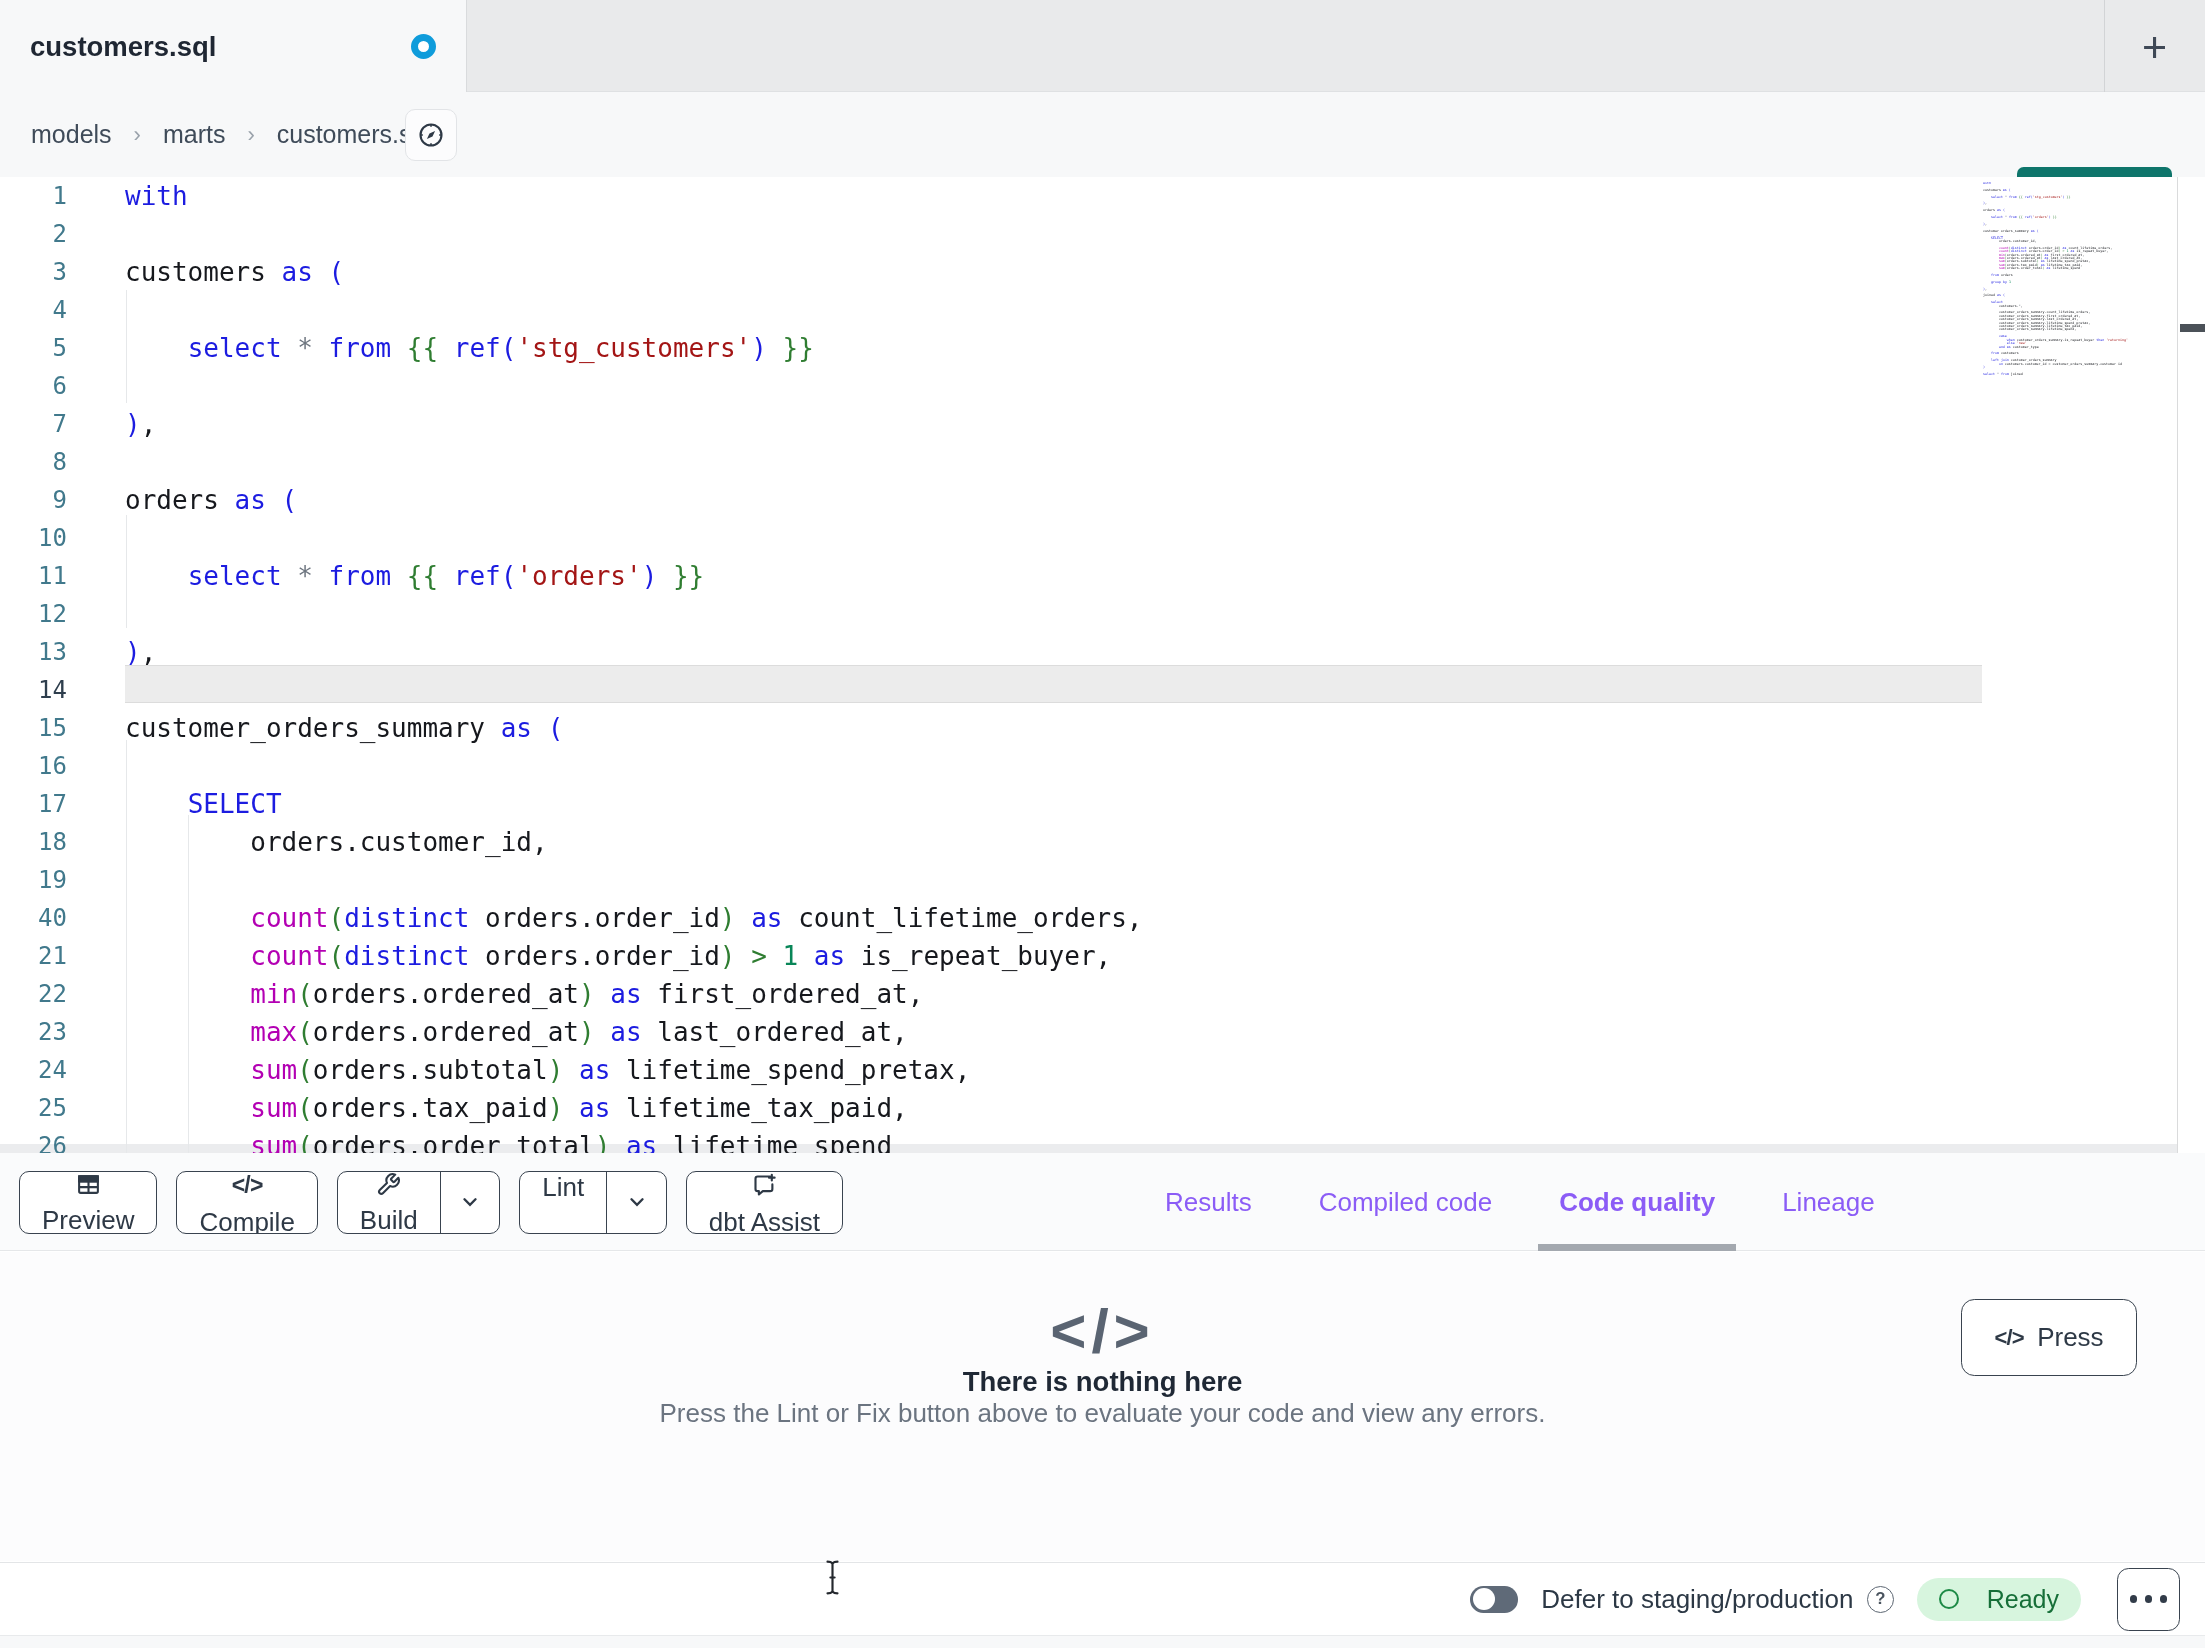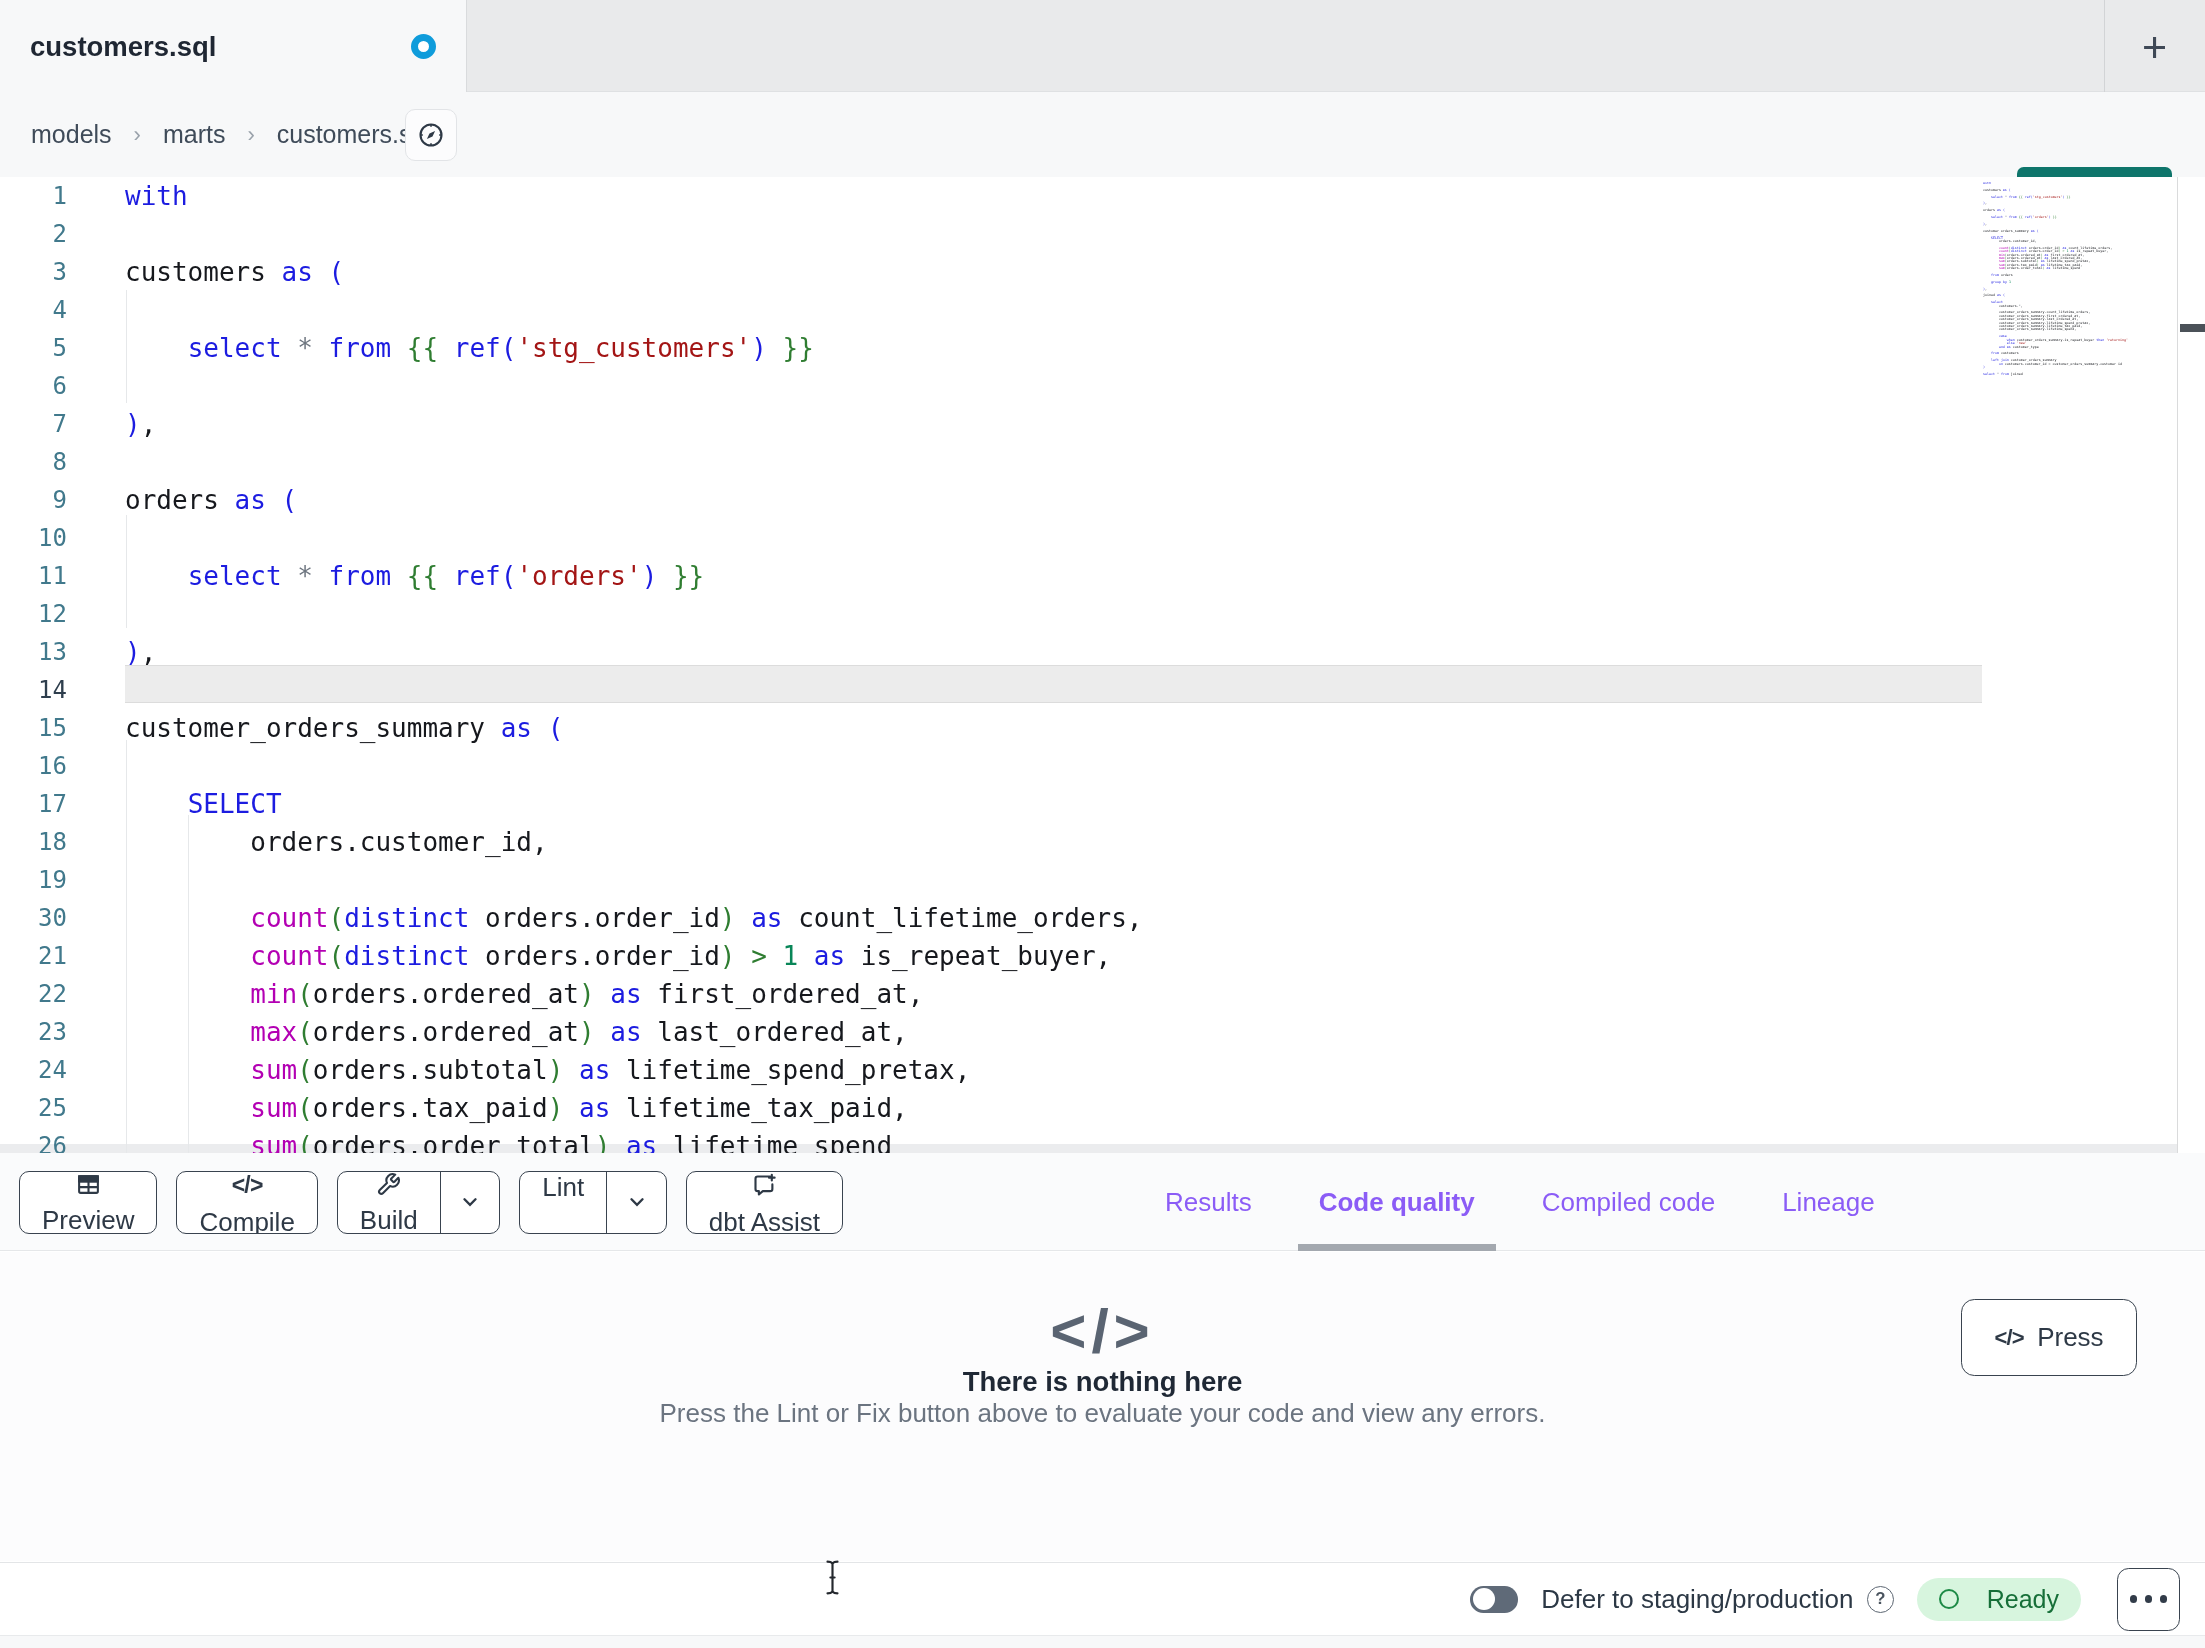--- a/index.html
+++ b/index.html
@@ -153,21 +153,21 @@
       <div class="cl"><span class="ln">10</span><span class="code"></span></div>
       <div class="cl"><span class="ln">11</span><span class="code"><span class="t-id">    </span><span class="t-kw">select</span><span class="t-id"> </span><span class="t-op">*</span><span class="t-id"> </span><span class="t-kw">from</span><span class="t-id"> </span><span class="t-jj">{{</span><span class="t-id"> </span><span class="t-kw">ref</span><span class="t-kw">(</span><span class="t-str">'orders'</span><span class="t-kw">)</span><span class="t-id"> </span><span class="t-jj">}}</span></span></div>
       <div class="cl"><span class="ln">12</span><span class="code"></span></div>
       <div class="cl"><span class="ln">13</span><span class="code"><span class="t-kw">)</span><span class="t-id">,</span></span></div>
       <div class="cl cur"><span class="ln">14</span><span class="code"></span></div>
       <div class="cl"><span class="ln">15</span><span class="code"><span class="t-id">customer_orders_summary </span><span class="t-kw">as</span><span class="t-id"> </span><span class="t-kw">(</span></span></div>
       <div class="cl"><span class="ln">16</span><span class="code"></span></div>
       <div class="cl"><span class="ln">17</span><span class="code"><span class="t-id">    </span><span class="t-kw">SELECT</span></span></div>
       <div class="cl"><span class="ln">18</span><span class="code"><span class="t-id">        orders.customer_id,</span></span></div>
       <div class="cl"><span class="ln">19</span><span class="code"></span></div>
-      <div class="cl"><span class="ln">30</span><span class="code"><span class="t-id">        </span><span class="t-fn">count</span><span class="t-pa">(</span><span class="t-kw">distinct</span><span class="t-id"> orders.order_id</span><span class="t-pa">)</span><span class="t-id"> </span><span class="t-kw">as</span><span class="t-id"> count_lifetime_orders,</span></span></div>
+      <div class="cl"><span class="ln">40</span><span class="code"><span class="t-id">        </span><span class="t-fn">count</span><span class="t-pa">(</span><span class="t-kw">distinct</span><span class="t-id"> orders.order_id</span><span class="t-pa">)</span><span class="t-id"> </span><span class="t-kw">as</span><span class="t-id"> count_lifetime_orders,</span></span></div>
       <div class="cl"><span class="ln">21</span><span class="code"><span class="t-id">        </span><span class="t-fn">count</span><span class="t-pa">(</span><span class="t-kw">distinct</span><span class="t-id"> orders.order_id</span><span class="t-pa">)</span><span class="t-id"> </span><span class="t-pa">&gt;</span><span class="t-id"> </span><span class="t-num">1</span><span class="t-id"> </span><span class="t-kw">as</span><span class="t-id"> is_repeat_buyer,</span></span></div>
       <div class="cl"><span class="ln">22</span><span class="code"><span class="t-id">        </span><span class="t-fn">min</span><span class="t-pa">(</span><span class="t-id">orders.ordered_at</span><span class="t-pa">)</span><span class="t-id"> </span><span class="t-kw">as</span><span class="t-id"> first_ordered_at,</span></span></div>
       <div class="cl"><span class="ln">23</span><span class="code"><span class="t-id">        </span><span class="t-fn">max</span><span class="t-pa">(</span><span class="t-id">orders.ordered_at</span><span class="t-pa">)</span><span class="t-id"> </span><span class="t-kw">as</span><span class="t-id"> last_ordered_at,</span></span></div>
       <div class="cl"><span class="ln">24</span><span class="code"><span class="t-id">        </span><span class="t-fn">sum</span><span class="t-pa">(</span><span class="t-id">orders.subtotal</span><span class="t-pa">)</span><span class="t-id"> </span><span class="t-kw">as</span><span class="t-id"> lifetime_spend_pretax,</span></span></div>
       <div class="cl"><span class="ln">25</span><span class="code"><span class="t-id">        </span><span class="t-fn">sum</span><span class="t-pa">(</span><span class="t-id">orders.tax_paid</span><span class="t-pa">)</span><span class="t-id"> </span><span class="t-kw">as</span><span class="t-id"> lifetime_tax_paid,</span></span></div>
       <div class="cl"><span class="ln">26</span><span class="code"><span class="t-id">        </span><span class="t-fn">sum</span><span class="t-pa">(</span><span class="t-id">orders.order_total</span><span class="t-pa">)</span><span class="t-id"> </span><span class="t-kw">as</span><span class="t-id"> lifetime_spend</span></span></div>
     </div>
   <div id="minimap"><span class="t-kw">with</span><br>&nbsp;<br><span class="t-id">customers </span><span class="t-kw">as</span><span class="t-id"> </span><span class="t-kw">(</span><br>&nbsp;<br><span class="t-id">    </span><span class="t-kw">select</span><span class="t-id"> </span><span class="t-op">*</span><span class="t-id"> </span><span class="t-kw">from</span><span class="t-id"> </span><span class="t-jj">{{</span><span class="t-id"> </span><span class="t-kw">ref</span><span class="t-kw">(</span><span class="t-str">'stg_customers'</span><span class="t-kw">)</span><span class="t-id"> </span><span class="t-jj">}}</span><br>&nbsp;<br><span class="t-kw">)</span><span class="t-id">,</span><br>&nbsp;<br><span class="t-id">orders </span><span class="t-kw">as</span><span class="t-id"> </span><span class="t-kw">(</span><br>&nbsp;<br><span class="t-id">    </span><span class="t-kw">select</span><span class="t-id"> </span><span class="t-op">*</span><span class="t-id"> </span><span class="t-kw">from</span><span class="t-id"> </span><span class="t-jj">{{</span><span class="t-id"> </span><span class="t-kw">ref</span><span class="t-kw">(</span><span class="t-str">'orders'</span><span class="t-kw">)</span><span class="t-id"> </span><span class="t-jj">}}</span><br>&nbsp;<br><span class="t-kw">)</span><span class="t-id">,</span><br>&nbsp;<br><span class="t-id">customer_orders_summary </span><span class="t-kw">as</span><span class="t-id"> </span><span class="t-kw">(</span><br>&nbsp;<br><span class="t-id">    </span><span class="t-kw">SELECT</span><br><span class="t-id">        orders.customer_id,</span><br>&nbsp;<br><span class="t-id">        </span><span class="t-fn">count</span><span class="t-pa">(</span><span class="t-kw">distinct</span><span class="t-id"> orders.order_id</span><span class="t-pa">)</span><span class="t-id"> </span><span class="t-kw">as</span><span class="t-id"> count_lifetime_orders,</span><br><span class="t-id">        </span><span class="t-fn">count</span><span class="t-pa">(</span><span class="t-kw">distinct</span><span class="t-id"> orders.order_id</span><span class="t-pa">)</span><span class="t-id"> </span><span class="t-pa">&gt;</span><span class="t-id"> </span><span class="t-num">1</span><span class="t-id"> </span><span class="t-kw">as</span><span class="t-id"> is_repeat_buyer,</span><br><span class="t-id">        </span><span class="t-fn">min</span><span class="t-pa">(</span><span class="t-id">orders.ordered_at</span><span class="t-pa">)</span><span class="t-id"> </span><span class="t-kw">as</span><span class="t-id"> first_ordered_at,</span><br><span class="t-id">        </span><span class="t-fn">max</span><span class="t-pa">(</span><span class="t-id">orders.ordered_at</span><span class="t-pa">)</span><span class="t-id"> </span><span class="t-kw">as</span><span class="t-id"> last_ordered_at,</span><br><span class="t-id">        </span><span class="t-fn">sum</span><span class="t-pa">(</span><span class="t-id">orders.subtotal</span><span class="t-pa">)</span><span class="t-id"> </span><span class="t-kw">as</span><span class="t-id"> lifetime_spend_pretax,</span><br><span class="t-id">        </span><span class="t-fn">sum</span><span class="t-pa">(</span><span class="t-id">orders.tax_paid</span><span class="t-pa">)</span><span class="t-id"> </span><span class="t-kw">as</span><span class="t-id"> lifetime_tax_paid,</span><br><span class="t-id">        </span><span class="t-fn">sum</span><span class="t-pa">(</span><span class="t-id">orders.order_total</span><span class="t-pa">)</span><span class="t-id"> </span><span class="t-kw">as</span><span class="t-id"> lifetime_spend</span><br>&nbsp;<br><span class="t-id">    </span><span class="t-kw">from</span><span class="t-id"> orders</span><br>&nbsp;<br><span class="t-id">    </span><span class="t-kw">group</span><span class="t-id"> </span><span class="t-kw">by</span><span class="t-id"> </span><span class="t-num">1</span><br>&nbsp;<br><span class="t-kw">)</span><span class="t-id">,</span><br>&nbsp;<br><span class="t-id">joined </span><span class="t-kw">as</span><span class="t-id"> </span><span class="t-kw">(</span><br>&nbsp;<br><span class="t-id">    </span><span class="t-kw">select</span><br><span class="t-id">        customers.</span><span class="t-op">*</span><span class="t-id">,</span><br>&nbsp;<br><span class="t-id">        customer_orders_summary.count_lifetime_orders,</span><br><span class="t-id">        customer_orders_summary.first_ordered_at,</span><br><span class="t-id">        customer_orders_summary.last_ordered_at,</span><br><span class="t-id">        customer_orders_summary.lifetime_spend_pretax,</span><br><span class="t-id">        customer_orders_summary.lifetime_tax_paid,</span><br><span class="t-id">        customer_orders_summary.lifetime_spend,</span><br>&nbsp;<br><span class="t-id">        </span><span class="t-kw">case</span><br><span class="t-id">            </span><span class="t-kw">when</span><span class="t-id"> customer_orders_summary.is_repeat_buyer </span><span class="t-kw">then</span><span class="t-id"> </span><span class="t-str">'returning'</span><br><span class="t-id">            </span><span class="t-kw">else</span><span class="t-id"> </span><span class="t-str">'new'</span><br><span class="t-id">        </span><span class="t-kw">end</span><span class="t-id"> </span><span class="t-kw">as</span><span class="t-id"> customer_type</span><br>&nbsp;<br><span class="t-id">    </span><span class="t-kw">from</span><span class="t-id"> customers</span><br>&nbsp;<br><span class="t-id">    </span><span class="t-kw">left</span><span class="t-id"> </span><span class="t-kw">join</span><span class="t-id"> customer_orders_summary</span><br><span class="t-id">        </span><span class="t-kw">on</span><span class="t-id"> customers.customer_id = customer_orders_summary.customer_id</span><br><span class="t-kw">)</span><br>&nbsp;<br><span class="t-kw">select</span><span class="t-id"> </span><span class="t-op">*</span><span class="t-id"> </span><span class="t-kw">from</span><span class="t-id"> joined</span></div>
   <div class="vscroll">
     <div class="vscroll-marker"></div>
@@ -238,22 +238,22 @@
         <span>
           <svg width="22" height="22" viewBox="0 0 24 24" fill="none" stroke="#2e3946" stroke-width="2.6" stroke-linecap="round">
               <path d="M6 9l6 6 6-6"></path>
             </svg>
         </span>
       </span>
     </button>
   </div>
   <div class="ptabs">
     <div class="ptab">Results</div>
+    <div class="ptab">Compiled code</div>
     <div class="ptab active">Code quality</div>
-    <div class="ptab">Compiled code</div>
     <div class="ptab">Lineage</div>
   </div>
 </div>
 
 <div class="panel">
   <div class="empty">
     <div class="empty-icon">&lt;/&gt;</div>
     <div class="empty-title">There is nothing here</div>
     <div class="empty-sub">Press the Lint or Fix button above to evaluate your code and view any errors.</div>
   </div>

